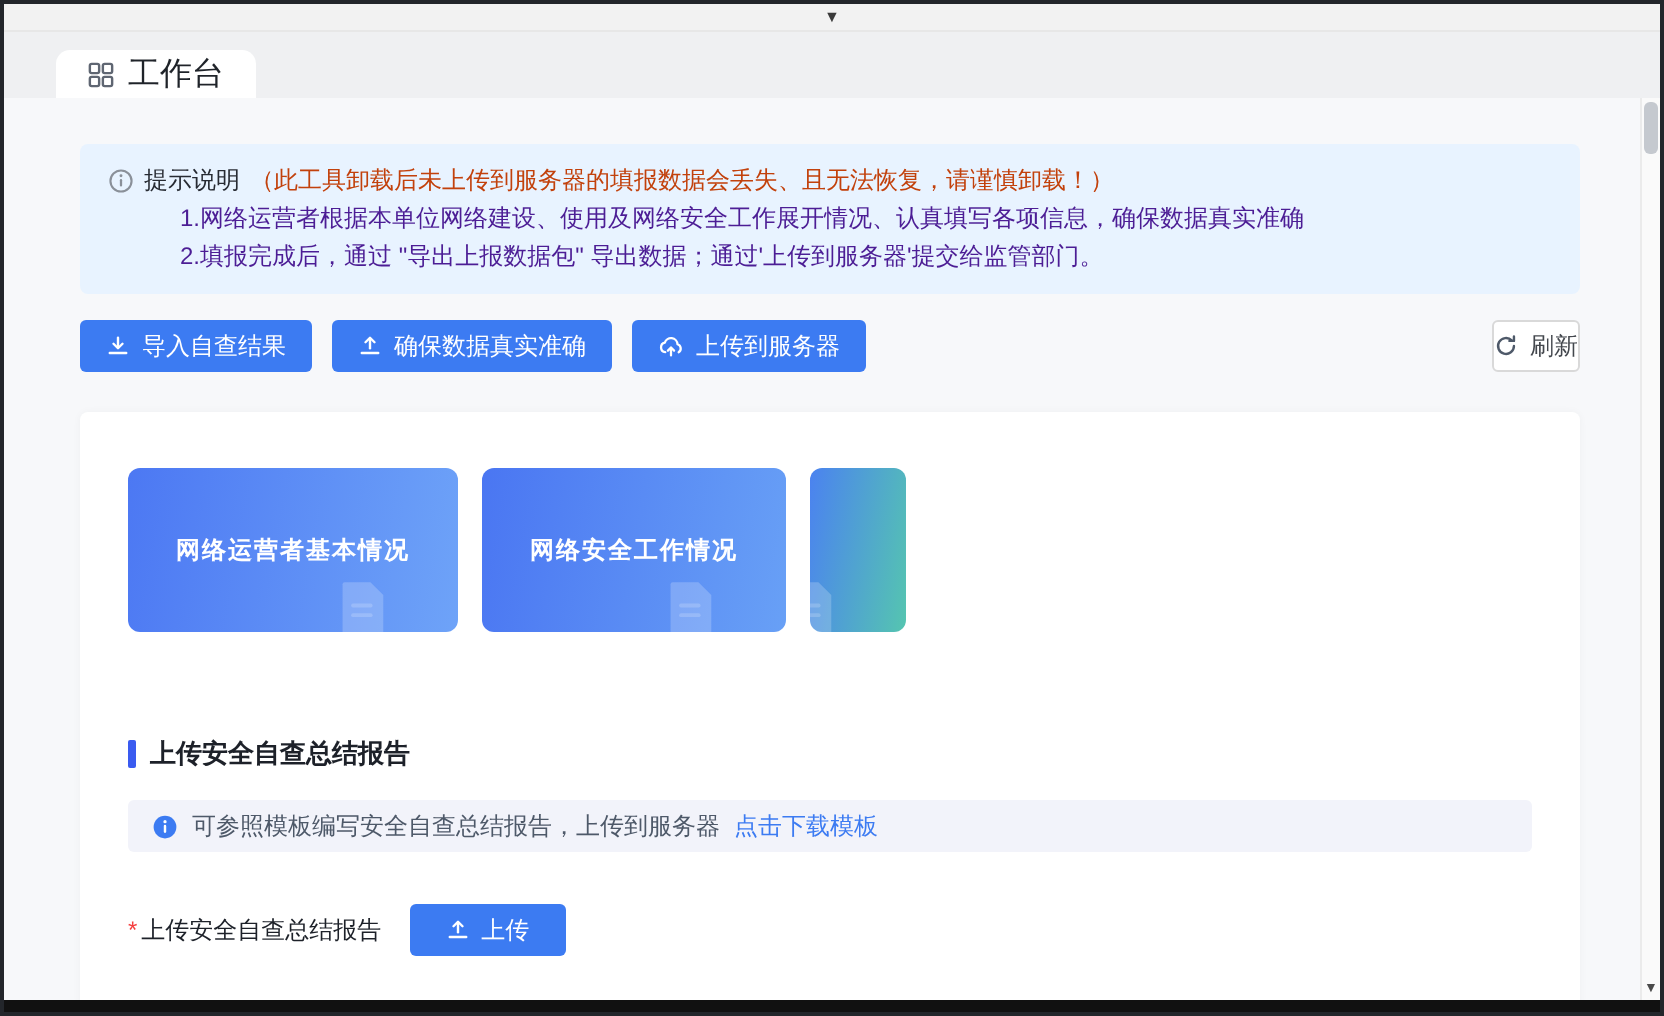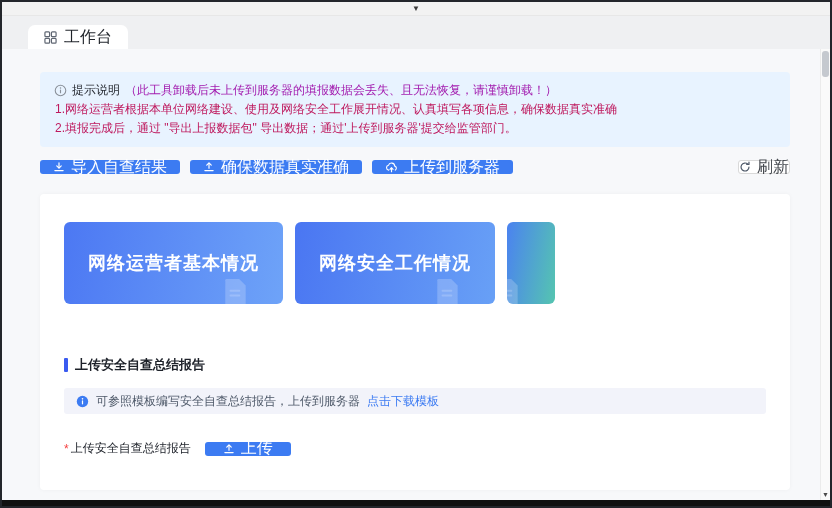--- a/index.html
+++ b/index.html
@@ -23,40 +23,40 @@
 
   
   .content { position:absolute; top:47px; left:0; right:10px; bottom:6px; background:#f7f8fa;
              padding:23px 30px 10px 38px; display:flex; flex-direction:column; overflow:hidden; }
 
   
   .notice { background:#e8f3ff; border-radius:4px; padding:9px 14px; font-size:12px;
             line-height:19px; color:#3d4149; }
   .notice-head { display:flex; align-items:center; gap:5px; }
   .notice-title { color:#272b33;text-align:center; }
-  .notice-warning { color:#a21caf; }
-  .notice-line { margin-left:1px; color:#be185d; }
+  .notice-warning { color:#c2410c; }
+  .notice-line { margin-left:36px; color:#4c1d95; }
 
   
   .toolbar { margin-top:13px; display:flex; justify-content:space-between; align-items:center; }
   .toolbar-left { display:flex; gap:10px; }
-  .btn { height:14px; border:none; border-radius:3px; display:inline-flex; align-items:center;
-         gap:6px; font-size:16px; padding:0 13px; cursor:pointer;
+  .btn { height:26px; border:none; border-radius:3px; display:inline-flex; align-items:center;
+         gap:6px; font-size:12px; padding:0 13px; cursor:pointer;
          font-family:"Liberation Sans","DejaVu Sans",sans-serif; }
   .btn.primary { background:#3c7bf2; color:#ffffff; }
   .btn.ghost { background:#ffffff; border:1px solid #d9d9d9; color:#43474d; padding:0 0; }
 
   
   .main-card { margin-top:20px; background:#ffffff; border-radius:4px; flex:1;
                padding:28px 24px; box-shadow:0 0 4px rgba(0,0,0,.04); }
 
   
   .cards-row { display:flex; gap:12px; }
   .gcard { height:82px; border-radius:6px; display:flex; align-items:center; justify-content:center;
-           padding:0 24px; color:#ffffff; font-size:18px; font-weight:bold; letter-spacing:1px;
+           padding:0 24px; color:#ffffff; font-size:12px; font-weight:bold; letter-spacing:1px;
            position:relative; cursor:pointer; overflow:hidden; }
   .gcard.c1 { background:linear-gradient(100deg,#4c78f3 0%,#6ea3f8 100%); }
   .gcard.c2 { background:linear-gradient(100deg,#4a76f2 0%,#68a0f6 100%); }
   .gcard.c3 { background:linear-gradient(100deg,#4b82f0 0%,#55c5b0 100%); }
   .gcard-deco { position:absolute; right:34px; bottom:-4px; opacity:.35; }
 
   
   .section-row { margin-top:52px; display:flex; align-items:center; gap:7px;
                  font-size:13px; font-weight:bold; color:#1d2129; }
   .title-accent { width:4px; height:14px; background:#3a5bf0; border-radius:1px; }

